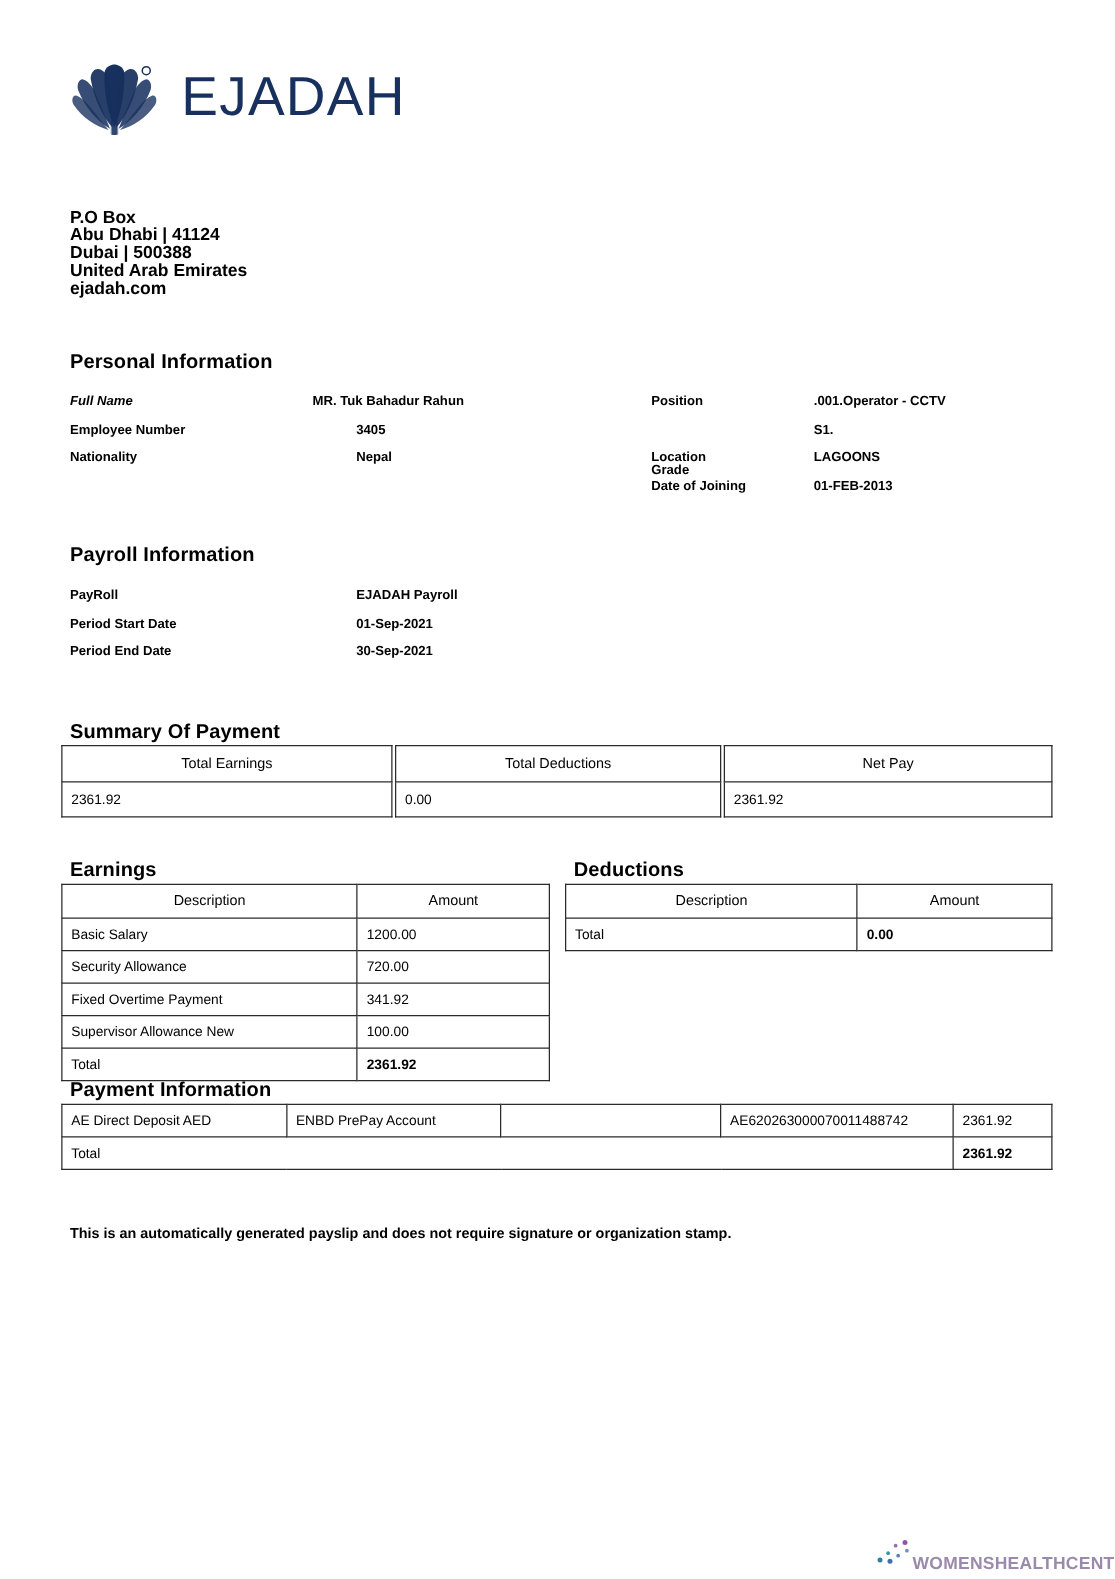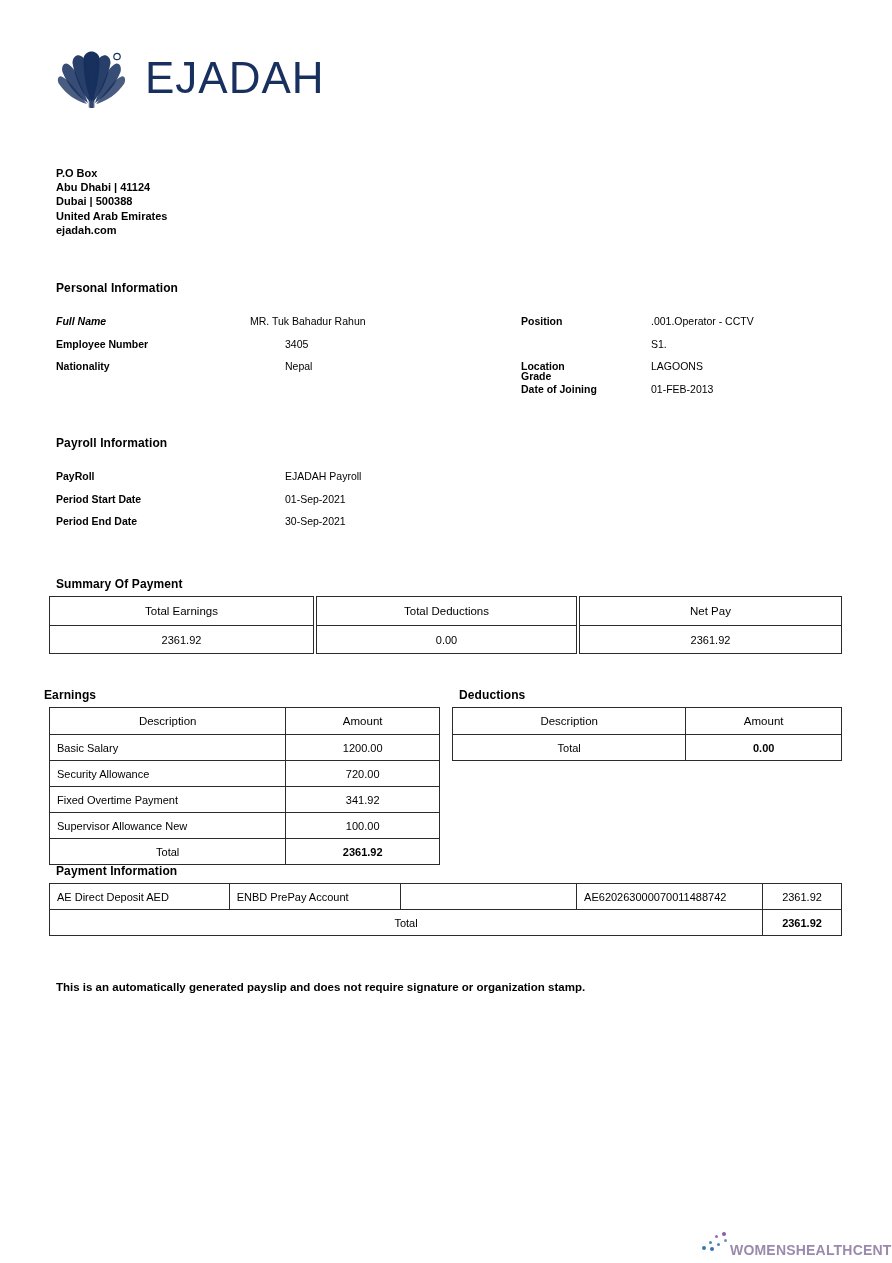--- a/index.html
+++ b/index.html
@@ -44,43 +44,43 @@
     font-weight: 400;
     line-height: 1;
     padding-bottom: 4px;
   }
 
   
   .address {
     position: absolute;
     left: 56px;
     top: 166px;
-    font-size: 11px;
+    font-size: 14px;
     font-weight: bold;
     line-height: 14.2px;
   }
 
   
   .section-title {
     position: absolute;
-    font-size: 12px;
+    font-size: 16px;
     font-weight: bold;
     letter-spacing: 0.1px;
   }
 
   
   .info-rows { position: absolute; }
   .info-row {
     display: flex;
     height: 22.6px;
     align-items: flex-start;
     font-size: 10.5px;
   }
   .info-label { font-weight: bold; }
-  .info-value { font-weight: normal; }
+  .info-value { font-weight: bold; }
 
   
   table {
     border-collapse: collapse;
     position: absolute;
     font-size: 11px;
   }
   table td, table th {
     border: 1px solid #2b2b2b;
     padding: 4px 7px;
@@ -88,21 +88,21 @@
     vertical-align: middle;
     background: #ffffff;
   }
   th {
     background: #b3b3b3;
     font-weight: bold;
     text-align: center;
     font-size: 11.5px;
     height: 18px;
   }
-  .num { text-align: center; }
+  .num { text-align: left; }
   .bold { font-weight: bold; }
 
   
   .summary-wrap {
     position: absolute;
     left: 49px;
     top: 596px;
     width: 793px;
     display: flex;
     gap: 2px;
@@ -296,21 +296,21 @@
               <th>Net Pay</th>
             </tr>
         <tr>
               <td class="num">2361.92</td>
             </tr>
       </tbody>
         </table>
     </div>
   </div>
 
-  <div class="section-title" style="left:44px; top:688px;">Earnings</div>
+  <div class="section-title" style="left:56px; top:688px;">Earnings</div>
 
   <table class="earnings-table">
     <colgroup>
         <col class="desc">
         <col class="amt">
       </colgroup>
     <tbody>
         <tr>
       <th>Description</th>
       <th>Amount</th>

